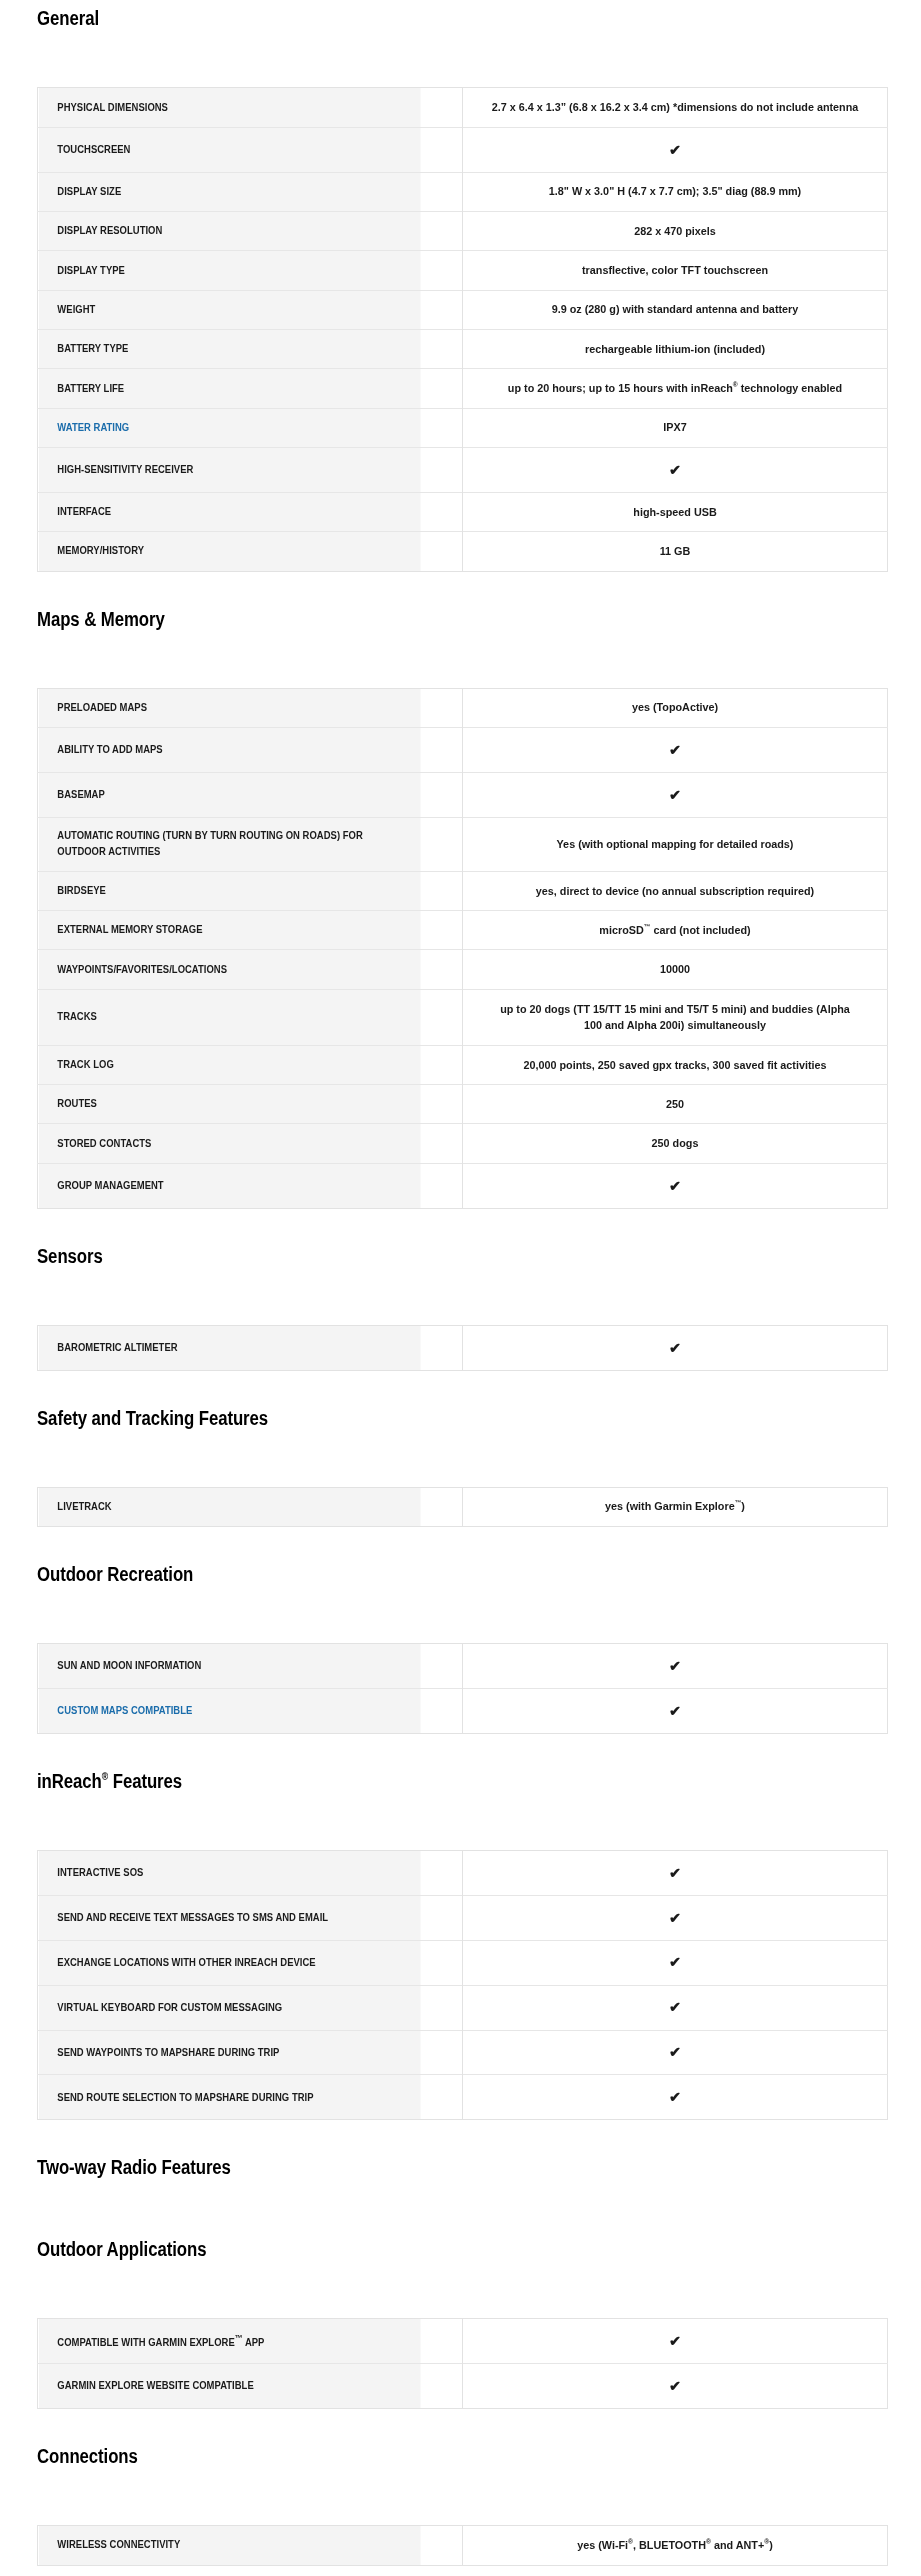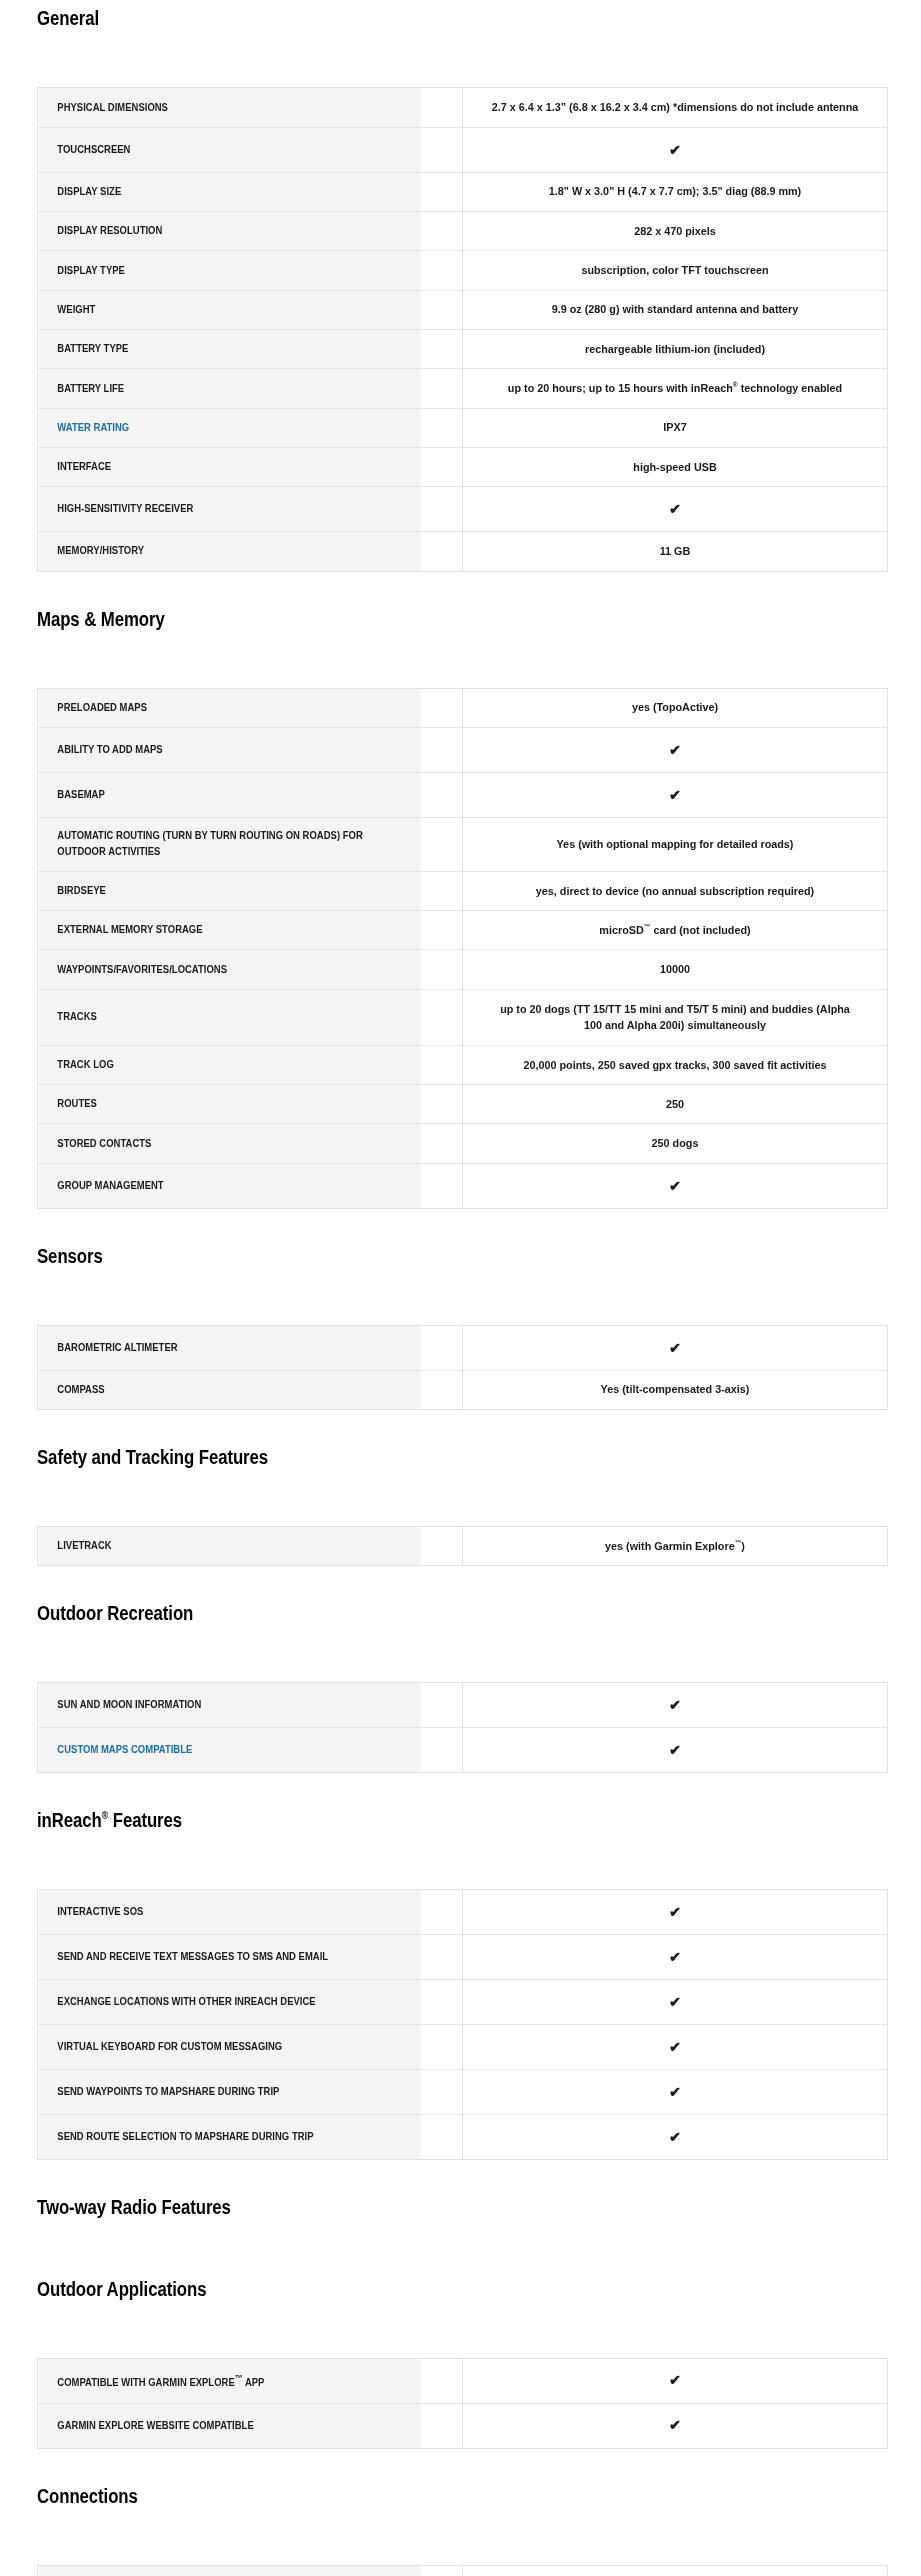--- a/index.html
+++ b/index.html
@@ -118,47 +118,47 @@
             <tr>
               <td class="spec-label">DISPLAY SIZE</td>
               <td class="spec-value">1.8" W x 3.0" H (4.7 x 7.7 cm); 3.5" diag (88.9 mm)</td>
             </tr>
             <tr>
               <td class="spec-label">DISPLAY RESOLUTION</td>
               <td class="spec-value">282 x 470 pixels</td>
             </tr>
             <tr>
               <td class="spec-label">DISPLAY TYPE</td>
-              <td class="spec-value">subscription, color TFT touchscreen</td>
+              <td class="spec-value">transflective, color TFT touchscreen</td>
             </tr>
             <tr>
               <td class="spec-label">WEIGHT</td>
               <td class="spec-value">9.9 oz (280 g) with standard antenna and battery</td>
             </tr>
             <tr>
               <td class="spec-label">BATTERY TYPE</td>
               <td class="spec-value">rechargeable lithium-ion (included)</td>
             </tr>
             <tr>
               <td class="spec-label">BATTERY LIFE</td>
               <td class="spec-value">up to 20 hours; up to 15 hours with inReach<sup>®</sup> technology enabled</td>
             </tr>
             <tr>
               <td class="spec-label link">WATER RATING</td>
               <td class="spec-value">IPX7</td>
             </tr>
             <tr>
+              <td class="spec-label">HIGH-SENSITIVITY RECEIVER</td>
+              <td class="spec-value check">✔</td>
+            </tr>
+            <tr>
               <td class="spec-label">INTERFACE</td>
               <td class="spec-value">high-speed USB</td>
             </tr>
             <tr>
-              <td class="spec-label">HIGH-SENSITIVITY RECEIVER</td>
-              <td class="spec-value check">✔</td>
-            </tr>
-            <tr>
               <td class="spec-label">MEMORY/HISTORY</td>
               <td class="spec-value">11 GB</td>
             </tr>
           </tbody>
         </table>
         <div class="gap-table"></div>
       </div>
       <div class="spec-section">
         <h2 class="section-heading">Maps &amp; Memory</h2>
         <div class="gap-head"></div>
@@ -217,24 +217,20 @@
         <div class="gap-table"></div>
       </div>
       <div class="spec-section">
         <h2 class="section-heading">Sensors</h2>
         <div class="gap-head"></div>
         <table class="spec-table">
           <tbody>
             <tr>
               <td class="spec-label">BAROMETRIC ALTIMETER</td>
               <td class="spec-value check">✔</td>
-            </tr>
-            <tr>
-              <td class="spec-label">COMPASS</td>
-              <td class="spec-value">Yes (tilt-compensated 3-axis)</td>
             </tr>
           </tbody>
         </table>
         <div class="gap-table"></div>
       </div>
       <div class="spec-section">
         <h2 class="section-heading">Safety and Tracking Features</h2>
         <div class="gap-head"></div>
         <table class="spec-table">
           <tbody>

